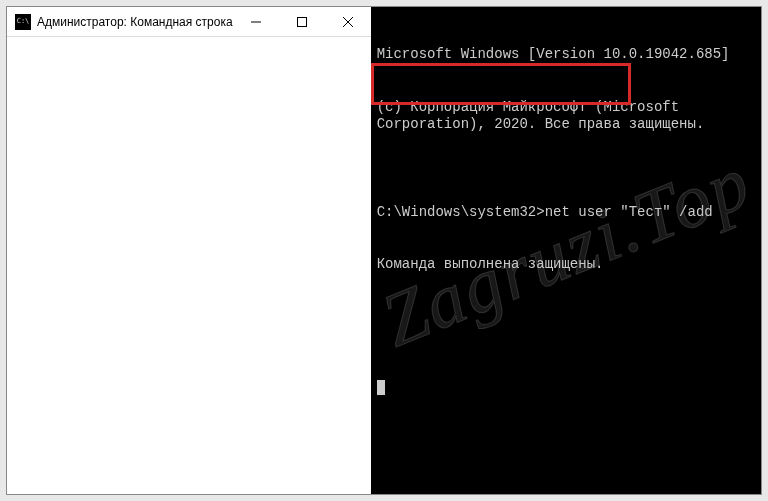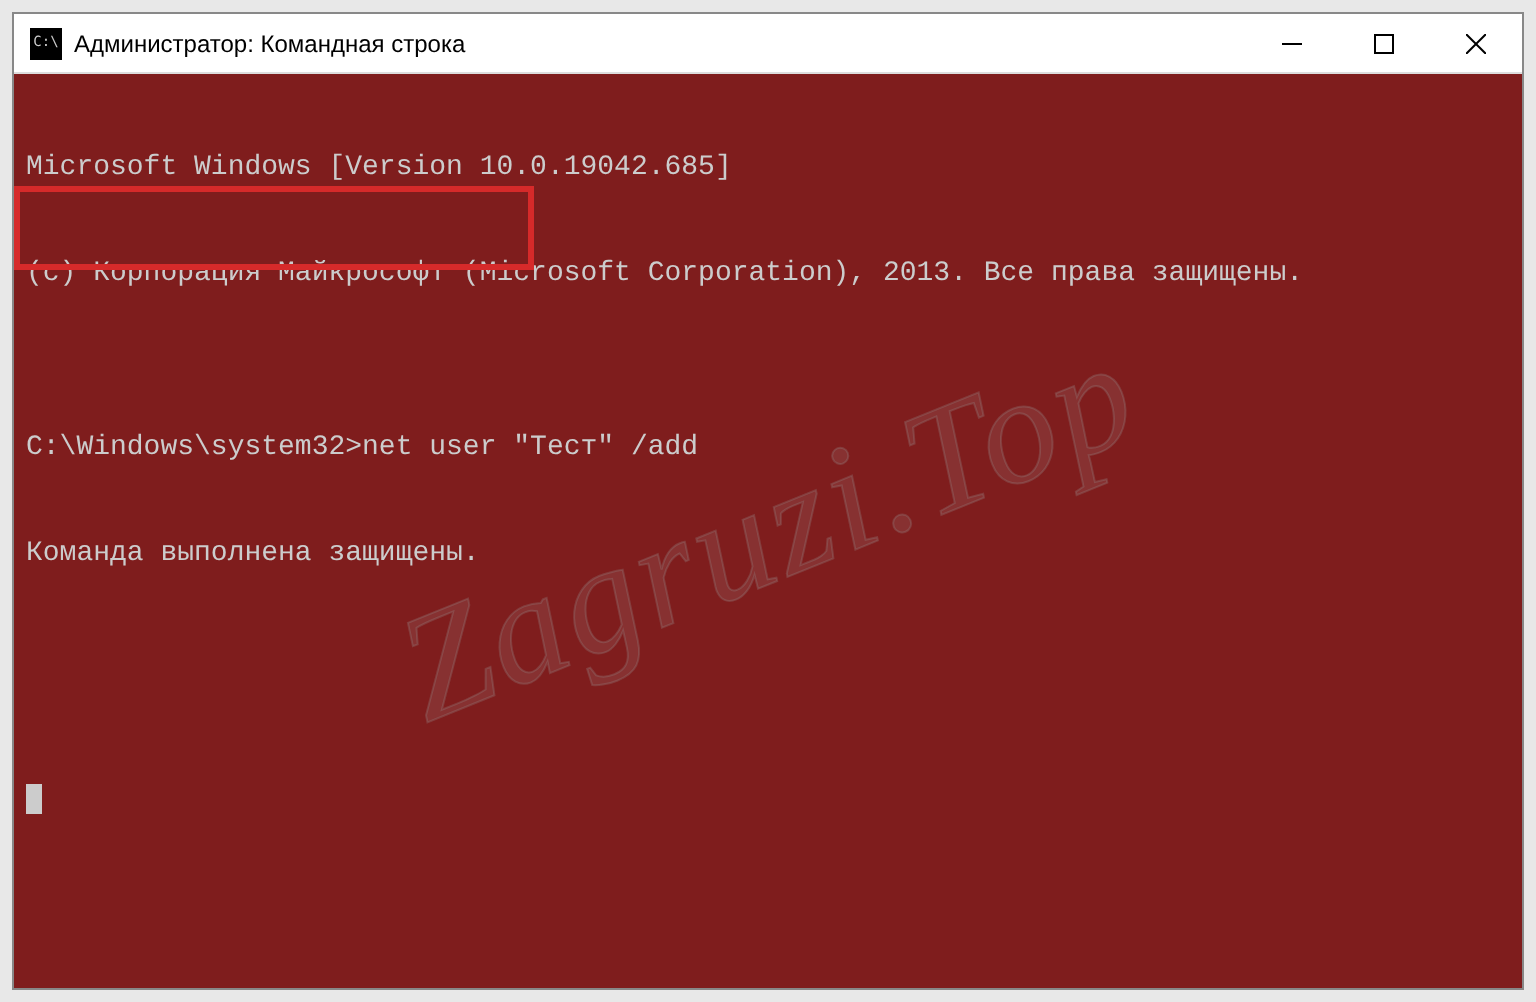--- a/index.html
+++ b/index.html
@@ -12,21 +12,21 @@
       justify-content: center;
       font-family: 'Segoe UI', Tahoma, sans-serif;
       overflow: hidden;
     }
     .window {
       width: 756px;
       height: 489px;
       background: #fff;
       border: 1px solid #888;
       display: flex;
-      flex-direction: column;
+      flex-direction: row;
       position: relative;
     }
     .titlebar {
       height: 30px;
       background: #fff;
       display: flex;
       align-items: center;
       border-bottom: 1px solid #ddd;
       user-select: none;
     }
@@ -61,21 +61,21 @@
       width: 46px;
       height: 100%;
       display: flex;
       align-items: center;
       justify-content: center;
       cursor: pointer;
     }
     .tb-btn svg { width: 10px; height: 10px; }
     .terminal {
       flex: 1;
-      background: #7f1d1d;
+      background: #000000;
       color: #cccccc;
       font-family: Consolas, 'Courier New', monospace;
       font-size: 14px;
       line-height: 1.25;
       padding: 4px 6px;
       white-space: pre;
       position: relative;
       overflow: hidden;
     }
     .terminal-line {
@@ -138,21 +138,21 @@
         <svg viewBox="0 0 10 10">
             <line x1="0" y1="0" x2="10" y2="10" stroke="#000" stroke-width="1"></line>
             <line x1="10" y1="0" x2="0" y2="10" stroke="#000" stroke-width="1"></line>
           </svg>
       </div>
     </div>
   </div>
 
   <div class="terminal">
     <div class="terminal-line">Microsoft Windows [Version 10.0.19042.685]</div>
-    <div class="terminal-line">(c) Корпорация Майкрософт (Microsoft Corporation), 2013. Все права защищены.</div>
+    <div class="terminal-line">(c) Корпорация Майкрософт (Microsoft Corporation), 2020. Все права защищены.</div>
     <div class="terminal-line"></div>
     <div class="terminal-line">C:\Windows\system32&gt;net user "Тест" /add</div>
     <div class="terminal-line">Команда выполнена защищены.</div>
     <div class="terminal-line"></div>
     <div class="terminal-line"></div>
     <div class="terminal-line"><span class="cursor"></span></div>
 
     <div class="highlight-box"></div>
     <div class="watermark">Zagruzi.Top</div>
   </div>

